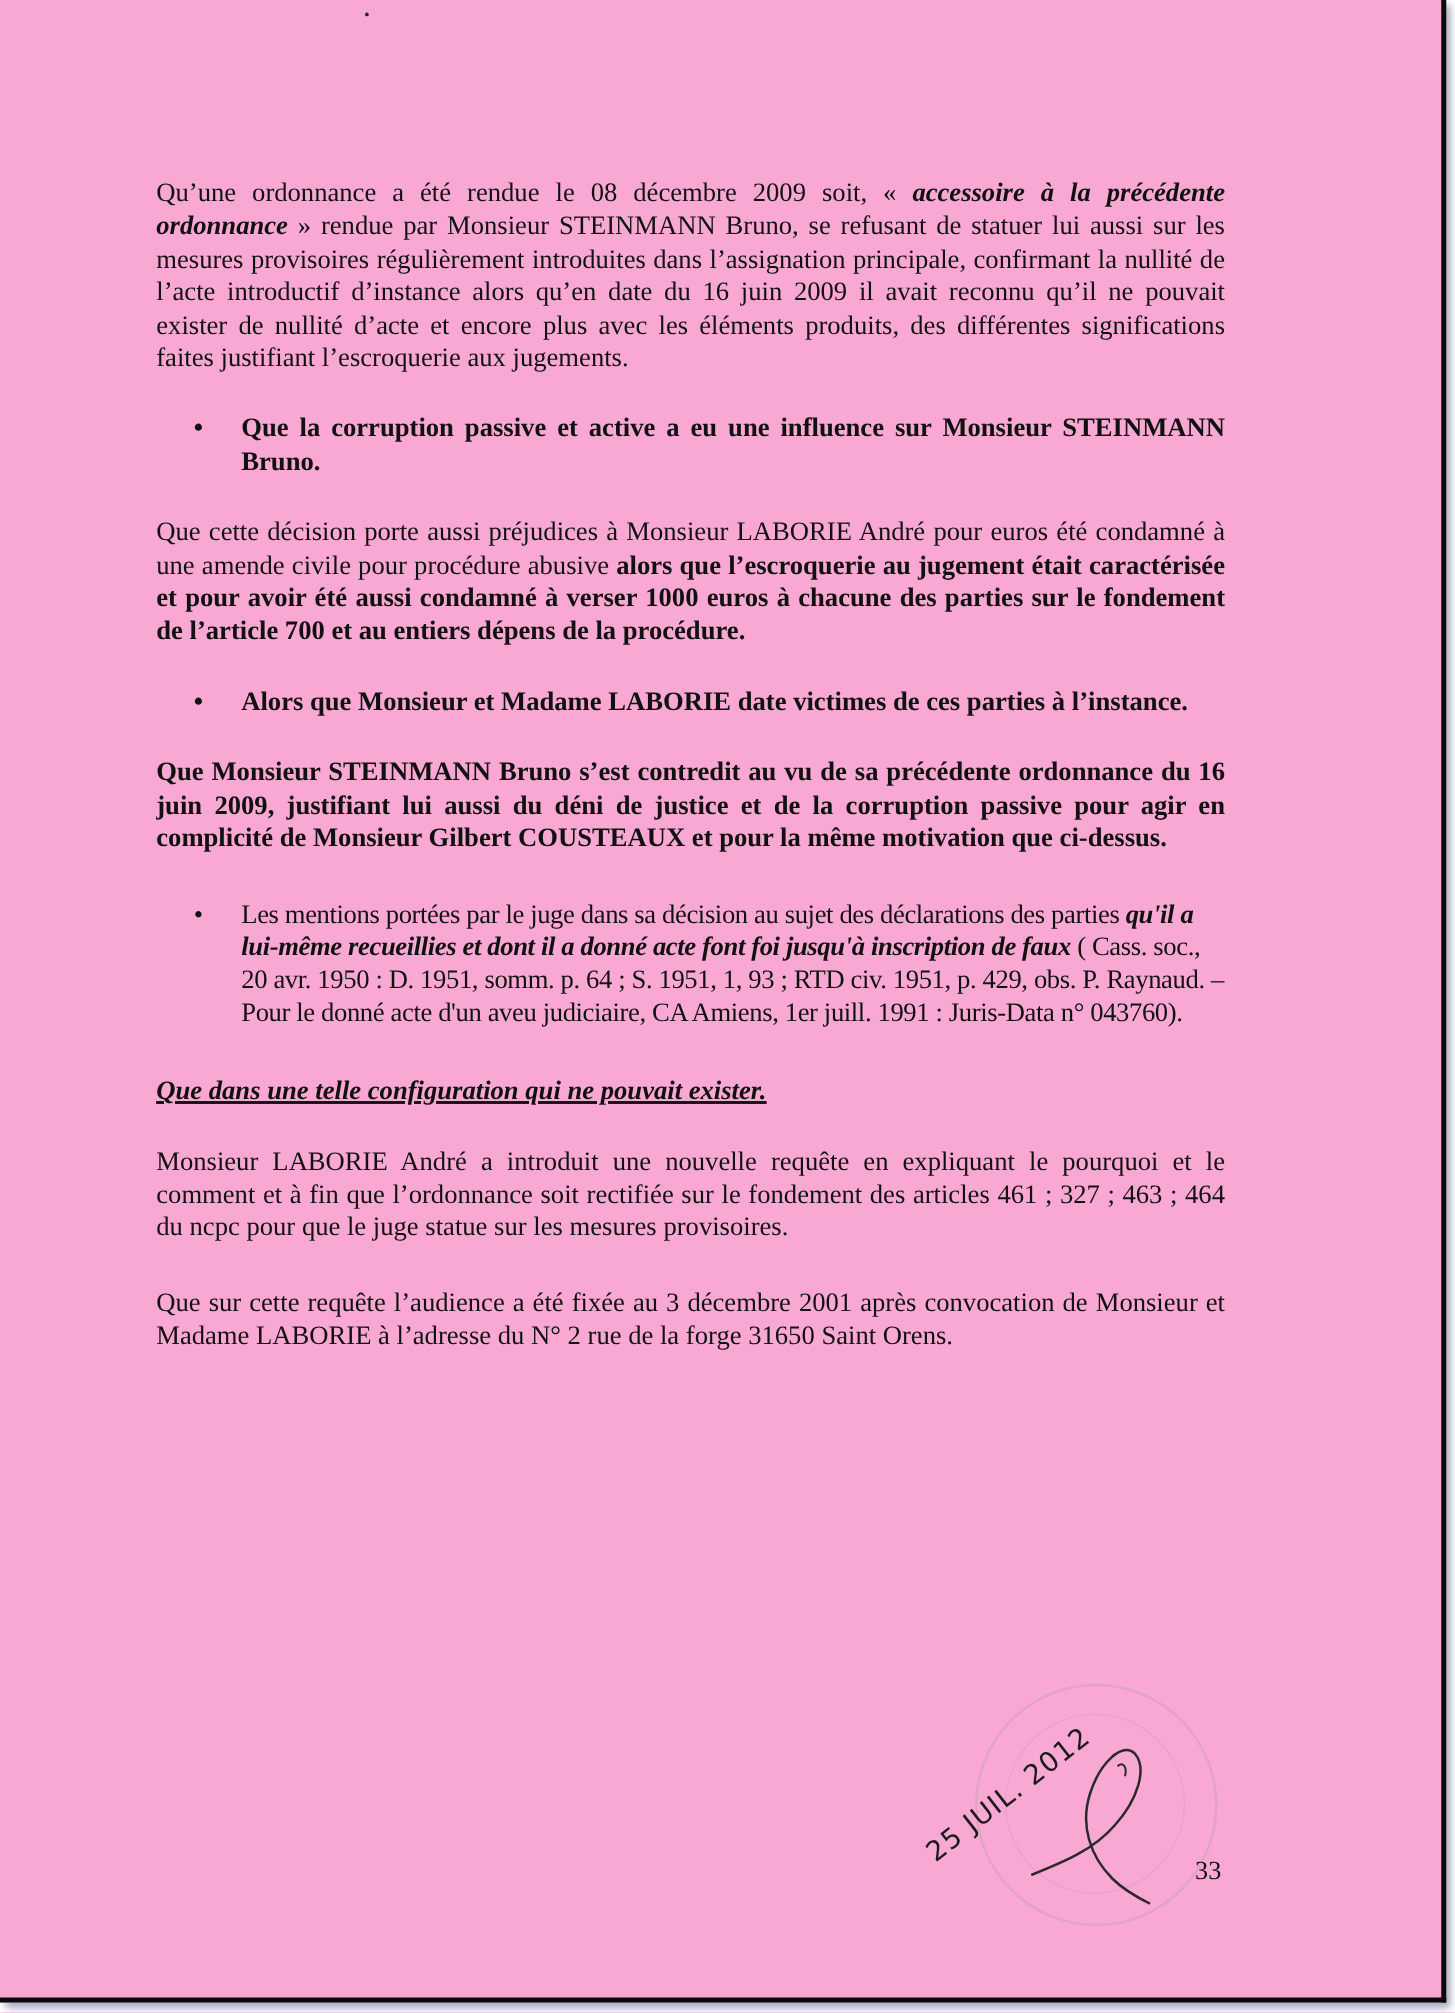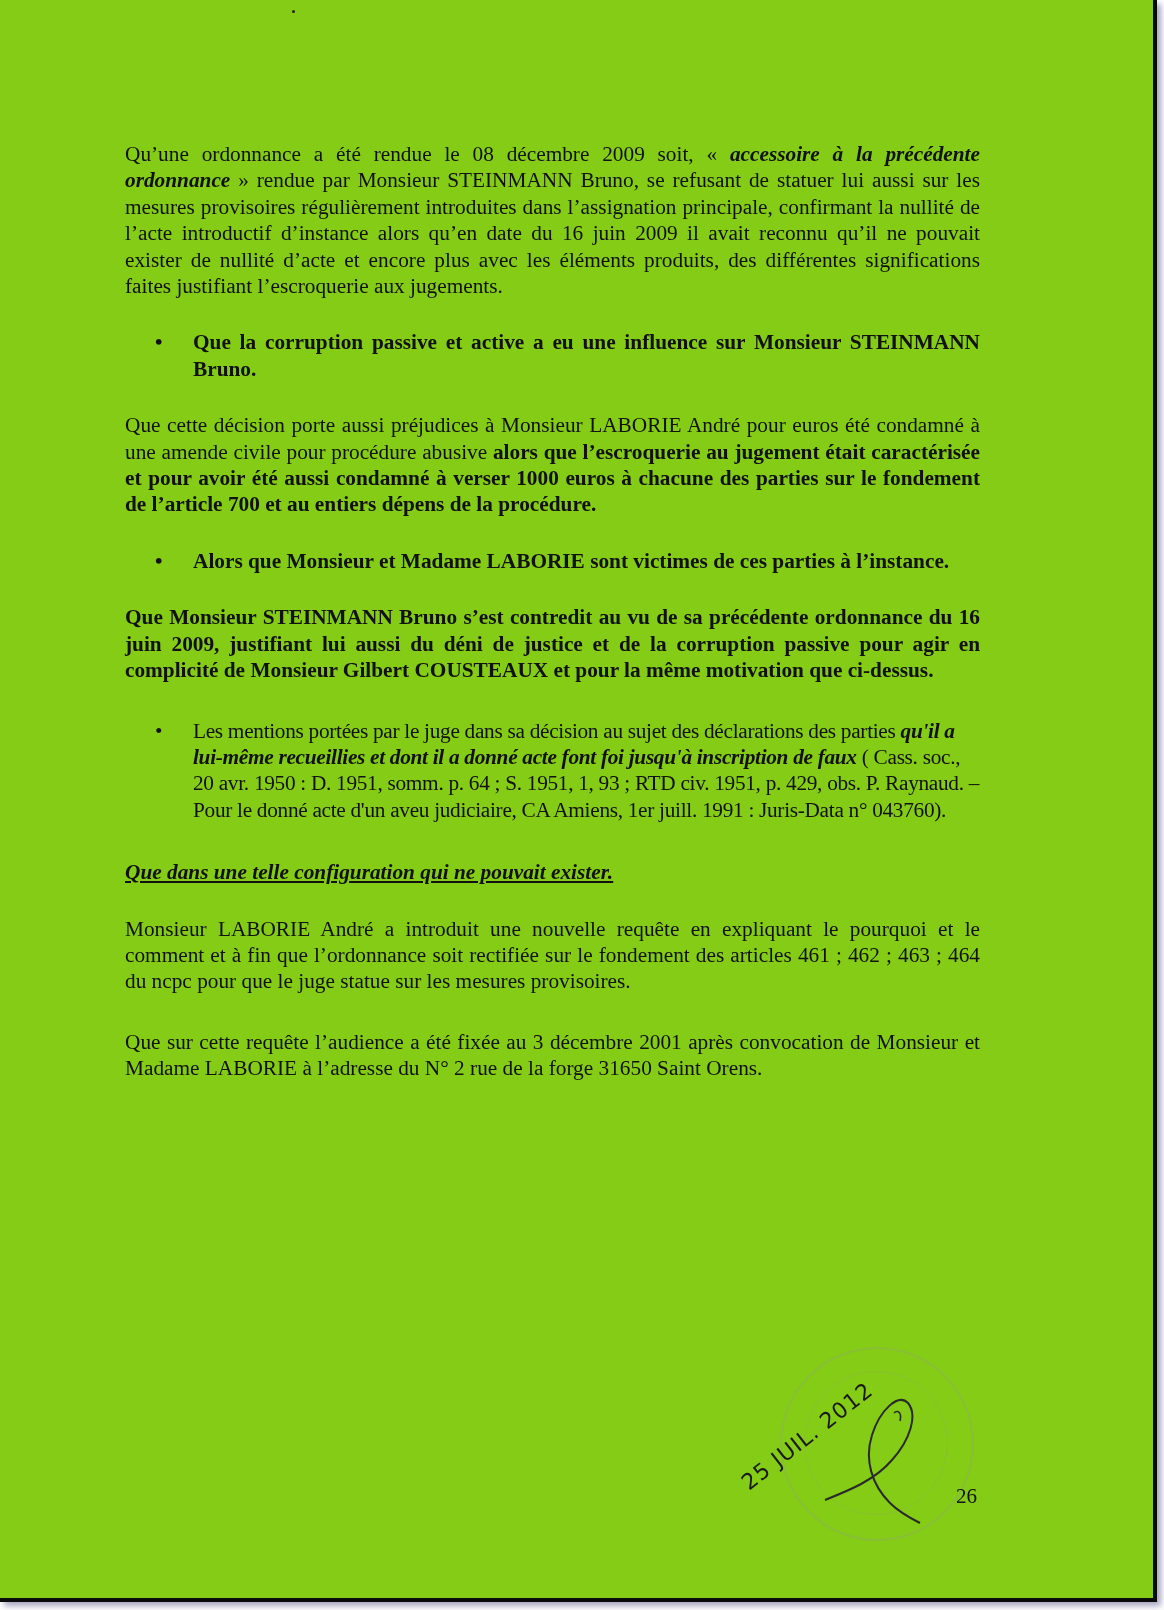--- a/index.html
+++ b/index.html
@@ -1,21 +1,21 @@
 <!DOCTYPE html>
 <html><head>
 <meta charset="utf-8">
 <style>
   html, body { margin: 0; padding: 0; }
   body {
     width: 1164px; height: 1610px; background: #ffffff; position: relative; overflow: hidden;
     font-family: "Liberation Serif", "DejaVu Serif", serif; color: #111;
   }
   .page {
-    position: absolute; left: 0; top: 0; width: 1153px; height: 1598px; background: #84cc16;
+    position: absolute; left: 0; top: 0; width: 1153px; height: 1598px; background: #f9a8d4;
     border-right: 4px solid #0a0a0a; border-bottom: 4px solid #0a0a0a;
     box-shadow: 4px 4px 6px rgba(60,60,120,0.45);
   }
   .speck { position: absolute; left: 292px; top: 10px; width: 3px; height: 3px; background: #222; border-radius: 50%; }
   .content { position: absolute; left: 125px; top: 141px; width: 855px; font-size: 21.3px; line-height: 26.4px; }
   p { margin: 0; text-align: justify; }
   .gap1 { margin-top: 26px; }
   .gap2 { margin-top: 30px; }
   .bullet { position: relative; padding-left: 68px; }
   .bullet .dot { position: absolute; left: 30px; top: 0; }
@@ -53,51 +53,51 @@
       <span class="dot b">•</span>
       <span class="b">Que la corruption passive et active a eu une influence sur Monsieur STEINMANN Bruno.</span>
     </p>
 
     <p class="gap2">
       <span>Que cette décision porte aussi préjudices à Monsieur LABORIE André pour euros été condamné à une amende civile pour procédure abusive </span><span class="b">alors que l’escroquerie au jugement était caractérisée et pour avoir été aussi condamné à verser 1000 euros à chacune des parties sur le fondement de l’article 700 et au entiers dépens de la procédure.</span>
     </p>
 
     <p class="bullet gap2">
       <span class="dot b">•</span>
-      <span class="b">Alors que Monsieur et Madame LABORIE sont victimes de ces parties à l’instance.</span>
+      <span class="b">Alors que Monsieur et Madame LABORIE date victimes de ces parties à l’instance.</span>
     </p>
 
     <p class="gap2 b">
       <span>Que Monsieur STEINMANN Bruno s’est contredit au vu de sa précédente ordonnance du 16 juin 2009, justifiant lui aussi du déni de justice et de la corruption passive pour agir en complicité de Monsieur Gilbert COUSTEAUX et pour la même motivation que ci-dessus.</span>
     </p>
 
 
     <p class="bullet gap2" style="text-align:left; margin-top:34px;">
       <span class="dot">•</span>
       <span class="it cond">Les mentions portées par le juge dans sa décision au sujet des déclarations des parties </span><span class="bi cond">qu'il a lui-même recueillies et dont il a donné acte font foi jusqu'à inscription de faux</span><span class="it cond"> ( Cass. soc., 20 avr. 1950 : D. 1951, somm. p. 64 ; S. 1951, 1, 93 ; RTD civ. 1951, p. 429, obs. P. Raynaud. – Pour le donné acte d'un aveu judiciaire,  CA Amiens, 1er juill. 1991 : Juris-Data n° 043760).</span>
     </p>
 
     <p class="gap2" style="margin-top:36px;text-decoration:underline;">
       <span class="bi" style="text-decoration: underline;">Que dans une telle configuration qui ne pouvait exister.</span>
     </p>
 
     <p class="gap2">
-      <span>Monsieur LABORIE André a introduit une nouvelle requête en expliquant le pourquoi et le comment et à fin que l’ordonnance soit rectifiée sur le fondement des articles 461 ; 462 ; 463 ; 464 du ncpc pour que le juge statue sur les mesures provisoires.</span>
+      <span>Monsieur LABORIE André a introduit une nouvelle requête en expliquant le pourquoi et le comment et à fin que l’ordonnance soit rectifiée sur le fondement des articles 461 ; 327 ; 463 ; 464 du ncpc pour que le juge statue sur les mesures provisoires.</span>
     </p>
 
     <p class="gap2" style="margin-top:34px;">
       <span>Que sur cette requête l’audience a été fixée au 3 décembre 2001 après convocation de Monsieur et Madame LABORIE à l’adresse du N° 2 rue de la forge 31650 Saint Orens.</span>
     </p>
 
 
   </div>
 
   <div class="stamp-circle"></div>
 
   <svg class="signature" viewBox="0 0 120 130">
     <path d="M5,105 C30,95 55,85 72,65 C90,45 98,20 88,8 C78,-2 60,15 52,40 C44,65 52,90 70,108 C80,118 92,124 100,128" fill="none" stroke="#2a2a2a" stroke-width="2"></path>
     <path d="M74,18 C78,14 82,18 80,26" fill="none" stroke="#2a2a2a" stroke-width="1.6"></path>
   </svg>
 
   <div class="date-stamp">25 JUIL. 2012</div>
 
-  <div class="page-number">26</div>
+  <div class="page-number">33</div>
 </div>
 
 </body></html>

